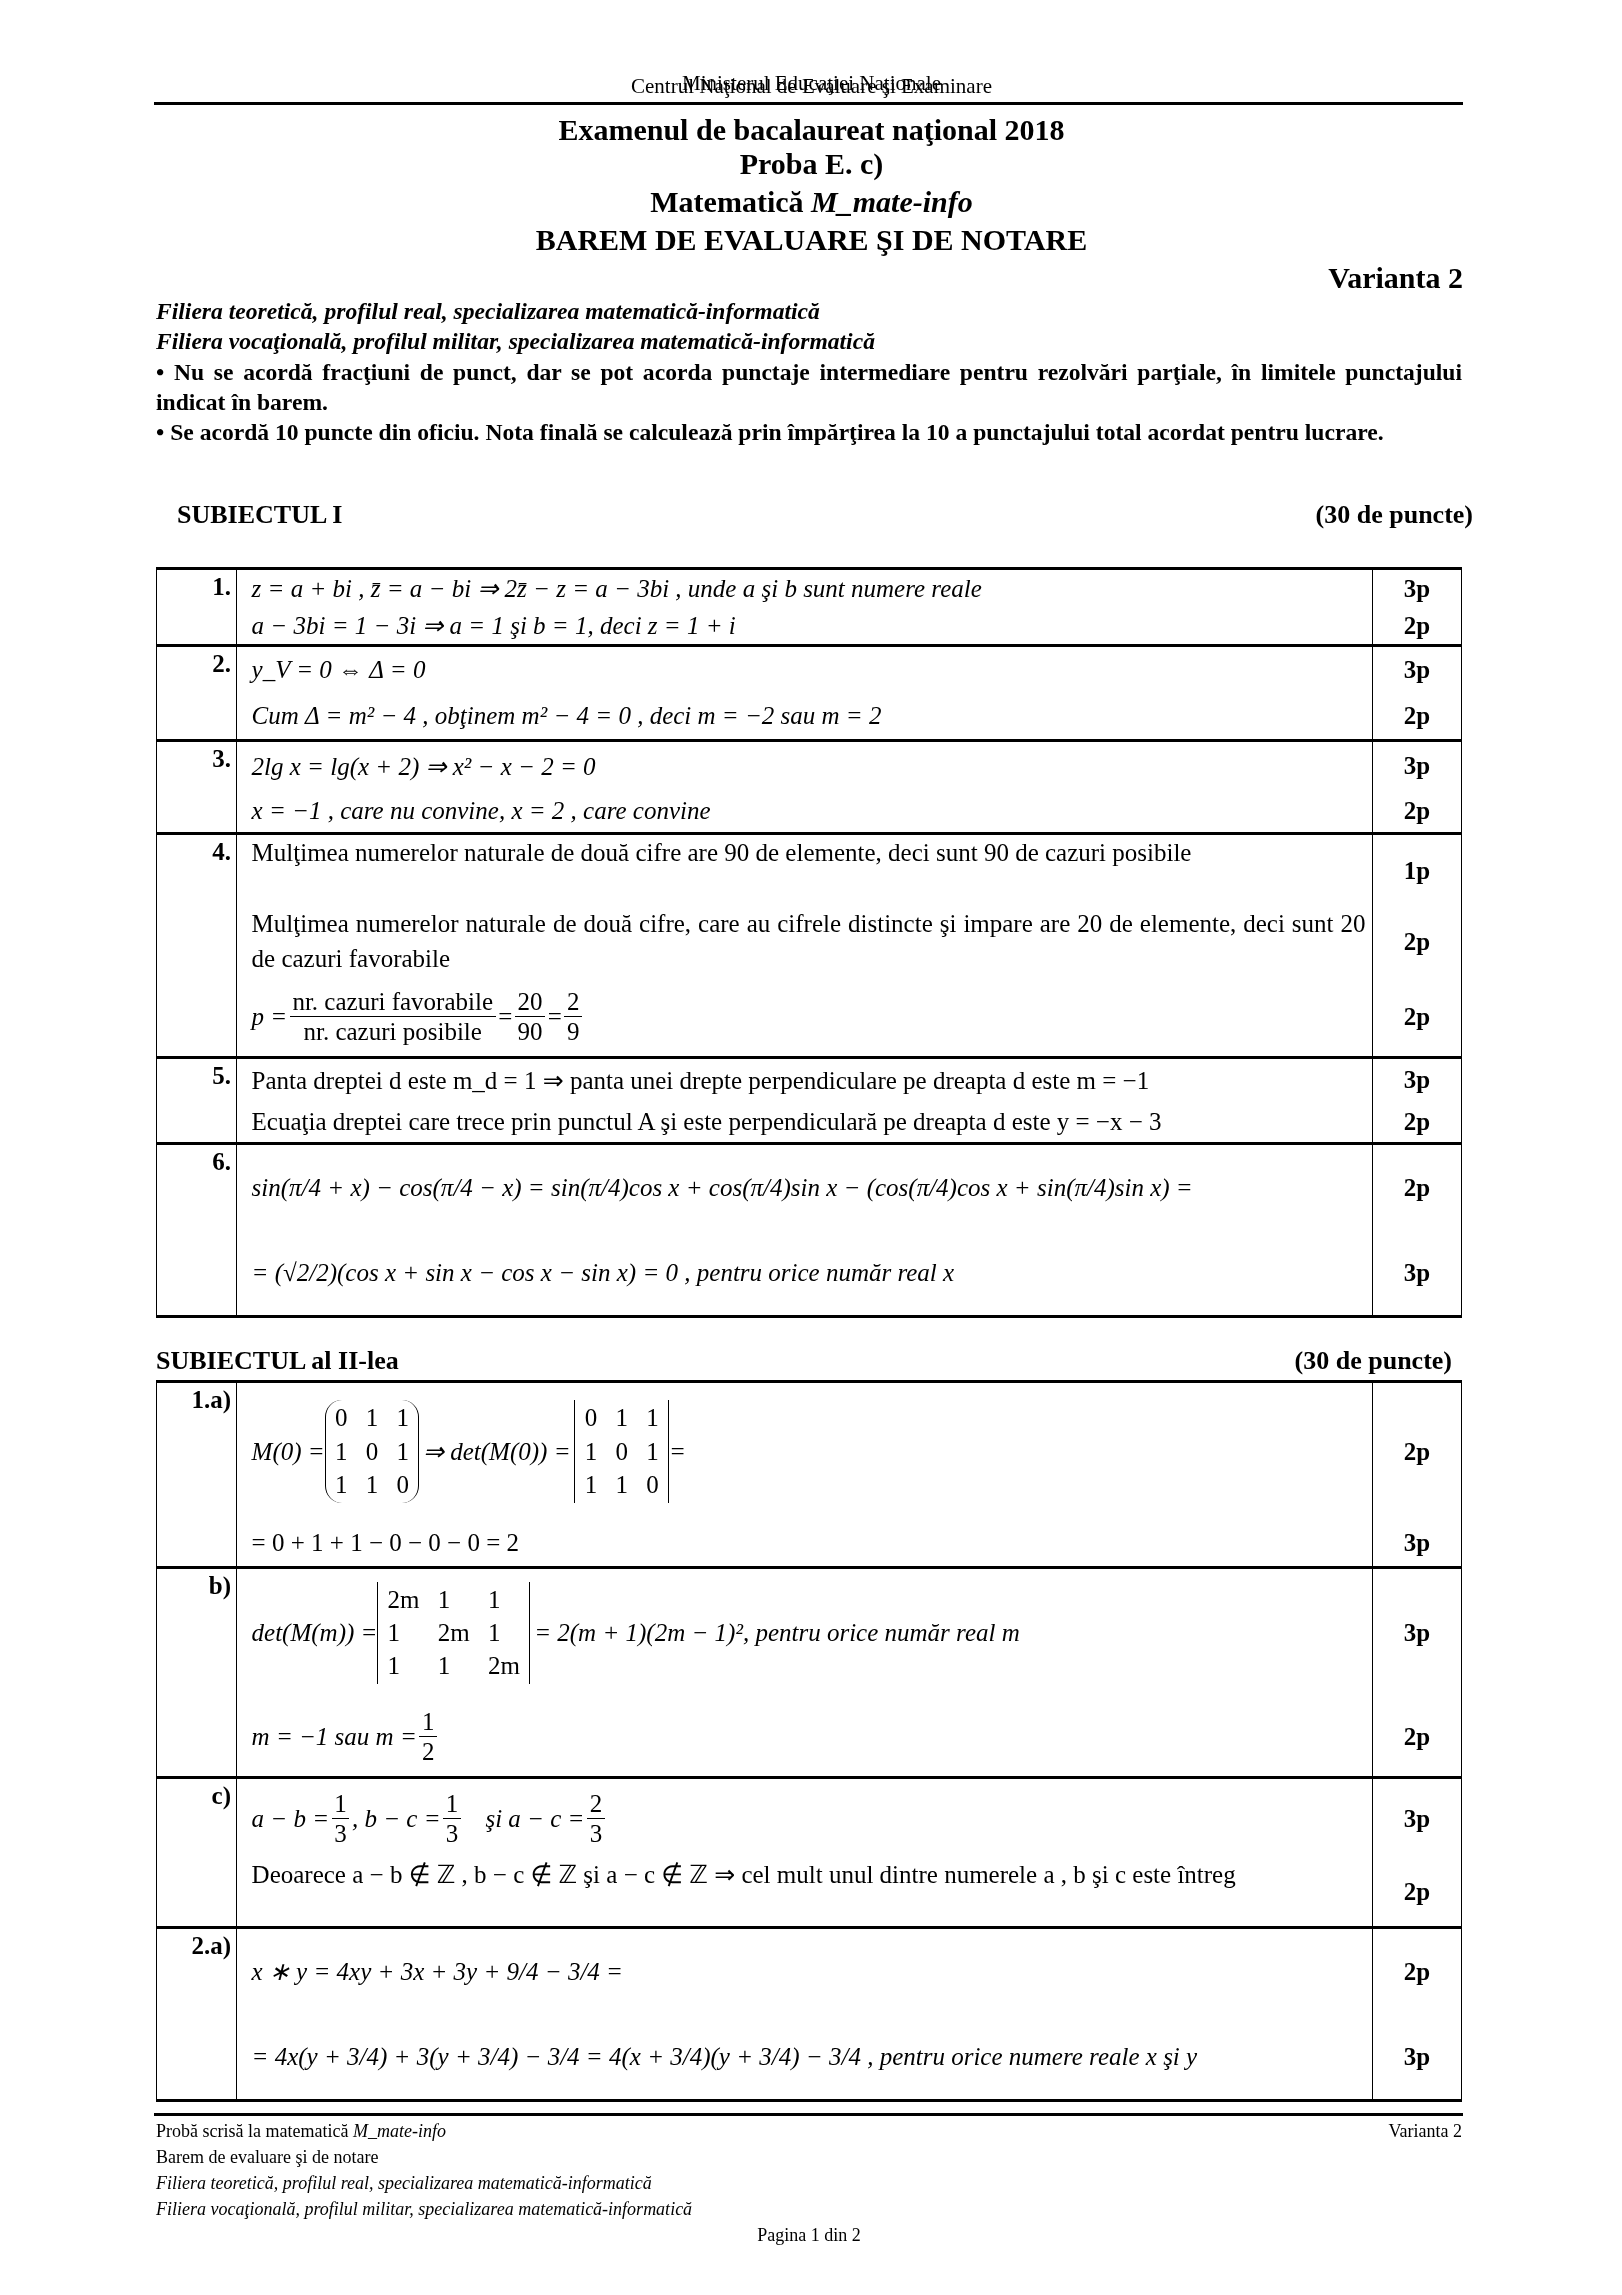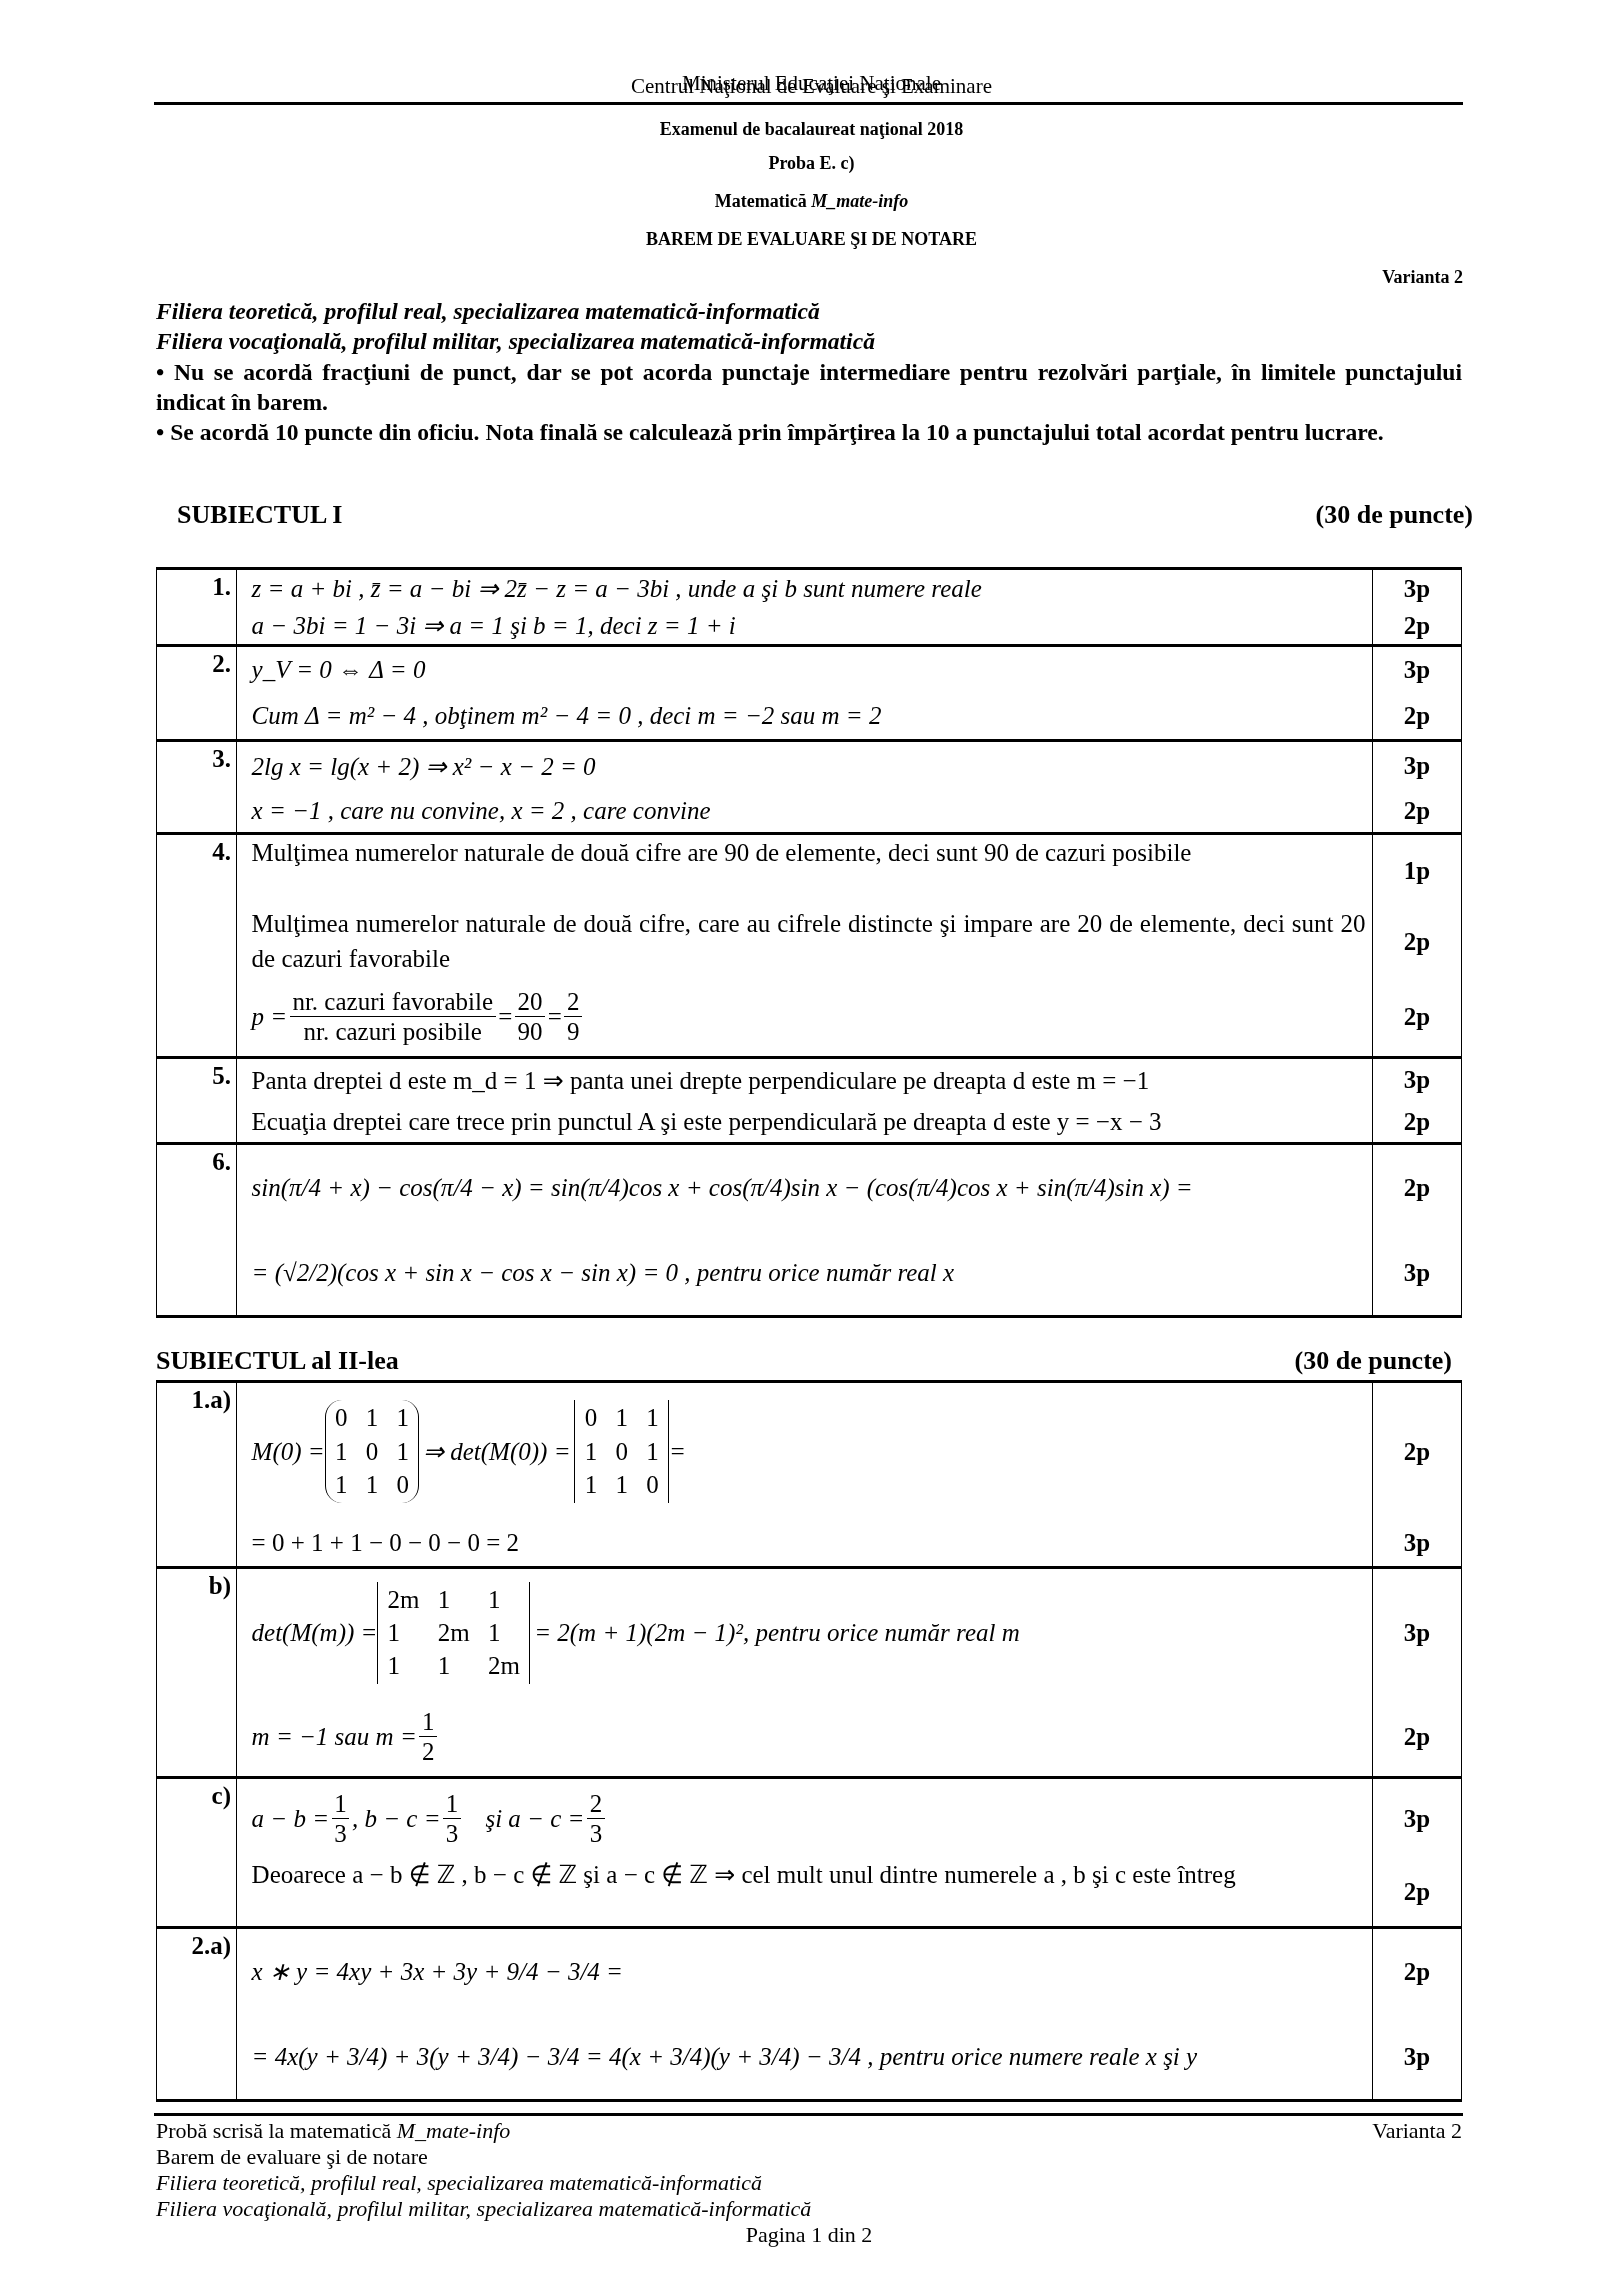--- a/index.html
+++ b/index.html
@@ -1,21 +1,21 @@
 <!DOCTYPE html>
 <html style="font-size:10.5px"><head>
 <meta charset="utf-8">
 <style>
   html, body { margin:0; padding:0; background:#fff; }
   body { width:1623px; height:2295px; position:relative; font-family:"Liberation Serif", serif; color:#000; overflow:hidden; }
   .abs { position:absolute; }
   .center { text-align:center; }
   .hdr-small { font-size:21px; line-height:26px; left:0; width:1623px; }
   .rule { position:absolute; left:154px; width:1309px; height:3.3px; background:#000; }
-  .title { font-size:18px; font-weight:bold; left:0; width:1623px; line-height:33px; }
+  .title { font-size:30px; font-weight:bold; left:0; width:1623px; line-height:33px; }
   .it { font-style:italic; }
   .b { font-weight:bold; }
   .body-txt { font-size:23.6px; line-height:30px; }
   .bullets { left:156px; width:1306px; font-size:23.6px; line-height:30px; font-weight:bold; text-align:justify; }
   .bullets p { margin:0; }
   .sect { left:156px; width:1296px; font-size:26px; font-weight:bold; line-height:33px; display:flex; justify-content:space-between; }
   table.barem { position:absolute; left:156px; width:1306px; border-collapse:collapse; font-size:25px; }
   table.barem td { border-left:1.3px solid #000; border-right:1.3px solid #000; vertical-align:top; padding:0; }
   table.barem tr.item { border-top:3.3px solid #000; border-bottom:3.3px solid #000; }
   td.num { width:74px; text-align:right; font-weight:bold; padding-right:5.2px !important; padding-top:2.6px !important; }
@@ -23,21 +23,21 @@
   td.content { padding-left:14.4px !important; padding-right:6.5px !important; }
   .line { display:flex; align-items:center; min-height:37px; }
   .ptsline { display:flex; align-items:center; justify-content:center; min-height:37px; }
   .math { font-style:italic; }
   .frac { display:inline-flex; flex-direction:column; align-items:center; vertical-align:middle; margin:0 2.6px; font-style:normal; }
   .frac .n { border-bottom:1.3px solid #000; padding:0 2.6px; line-height:29px; }
   .frac .d { line-height:29px; padding:0 2.6px; }
   .mat { display:inline-grid; grid-template-columns:repeat(3, auto); column-gap:18.3px; row-gap:5.2px; padding:3.9px 9.2px; vertical-align:middle; font-style:normal; }
   .paren { border-left:1.3px solid #000; border-right:1.3px solid #000; border-radius:17px; }
   .bar { border-left:1.3px solid #000; border-right:1.3px solid #000; }
-  .footer { left:156px; width:1306px; font-size:22px; line-height:26px; }
+  .footer { left:156px; width:1306px; font-size:18px; line-height:26px; }
   .foot-row { display:flex; justify-content:space-between; }
 </style>
 </head>
 <body>
 
 <div class="abs center hdr-small" style="top:46px;margin-top:24px;">Ministerul Educaţiei Naţionale</div>
 <div class="abs center hdr-small" style="top:73px;">Centrul Naţional de Evaluare şi Examinare</div>
 <div class="rule" style="top:102px;"></div>
 
 <div class="abs center title" style="top:113px;">Examenul de bacalaureat naţional 2018</div>

